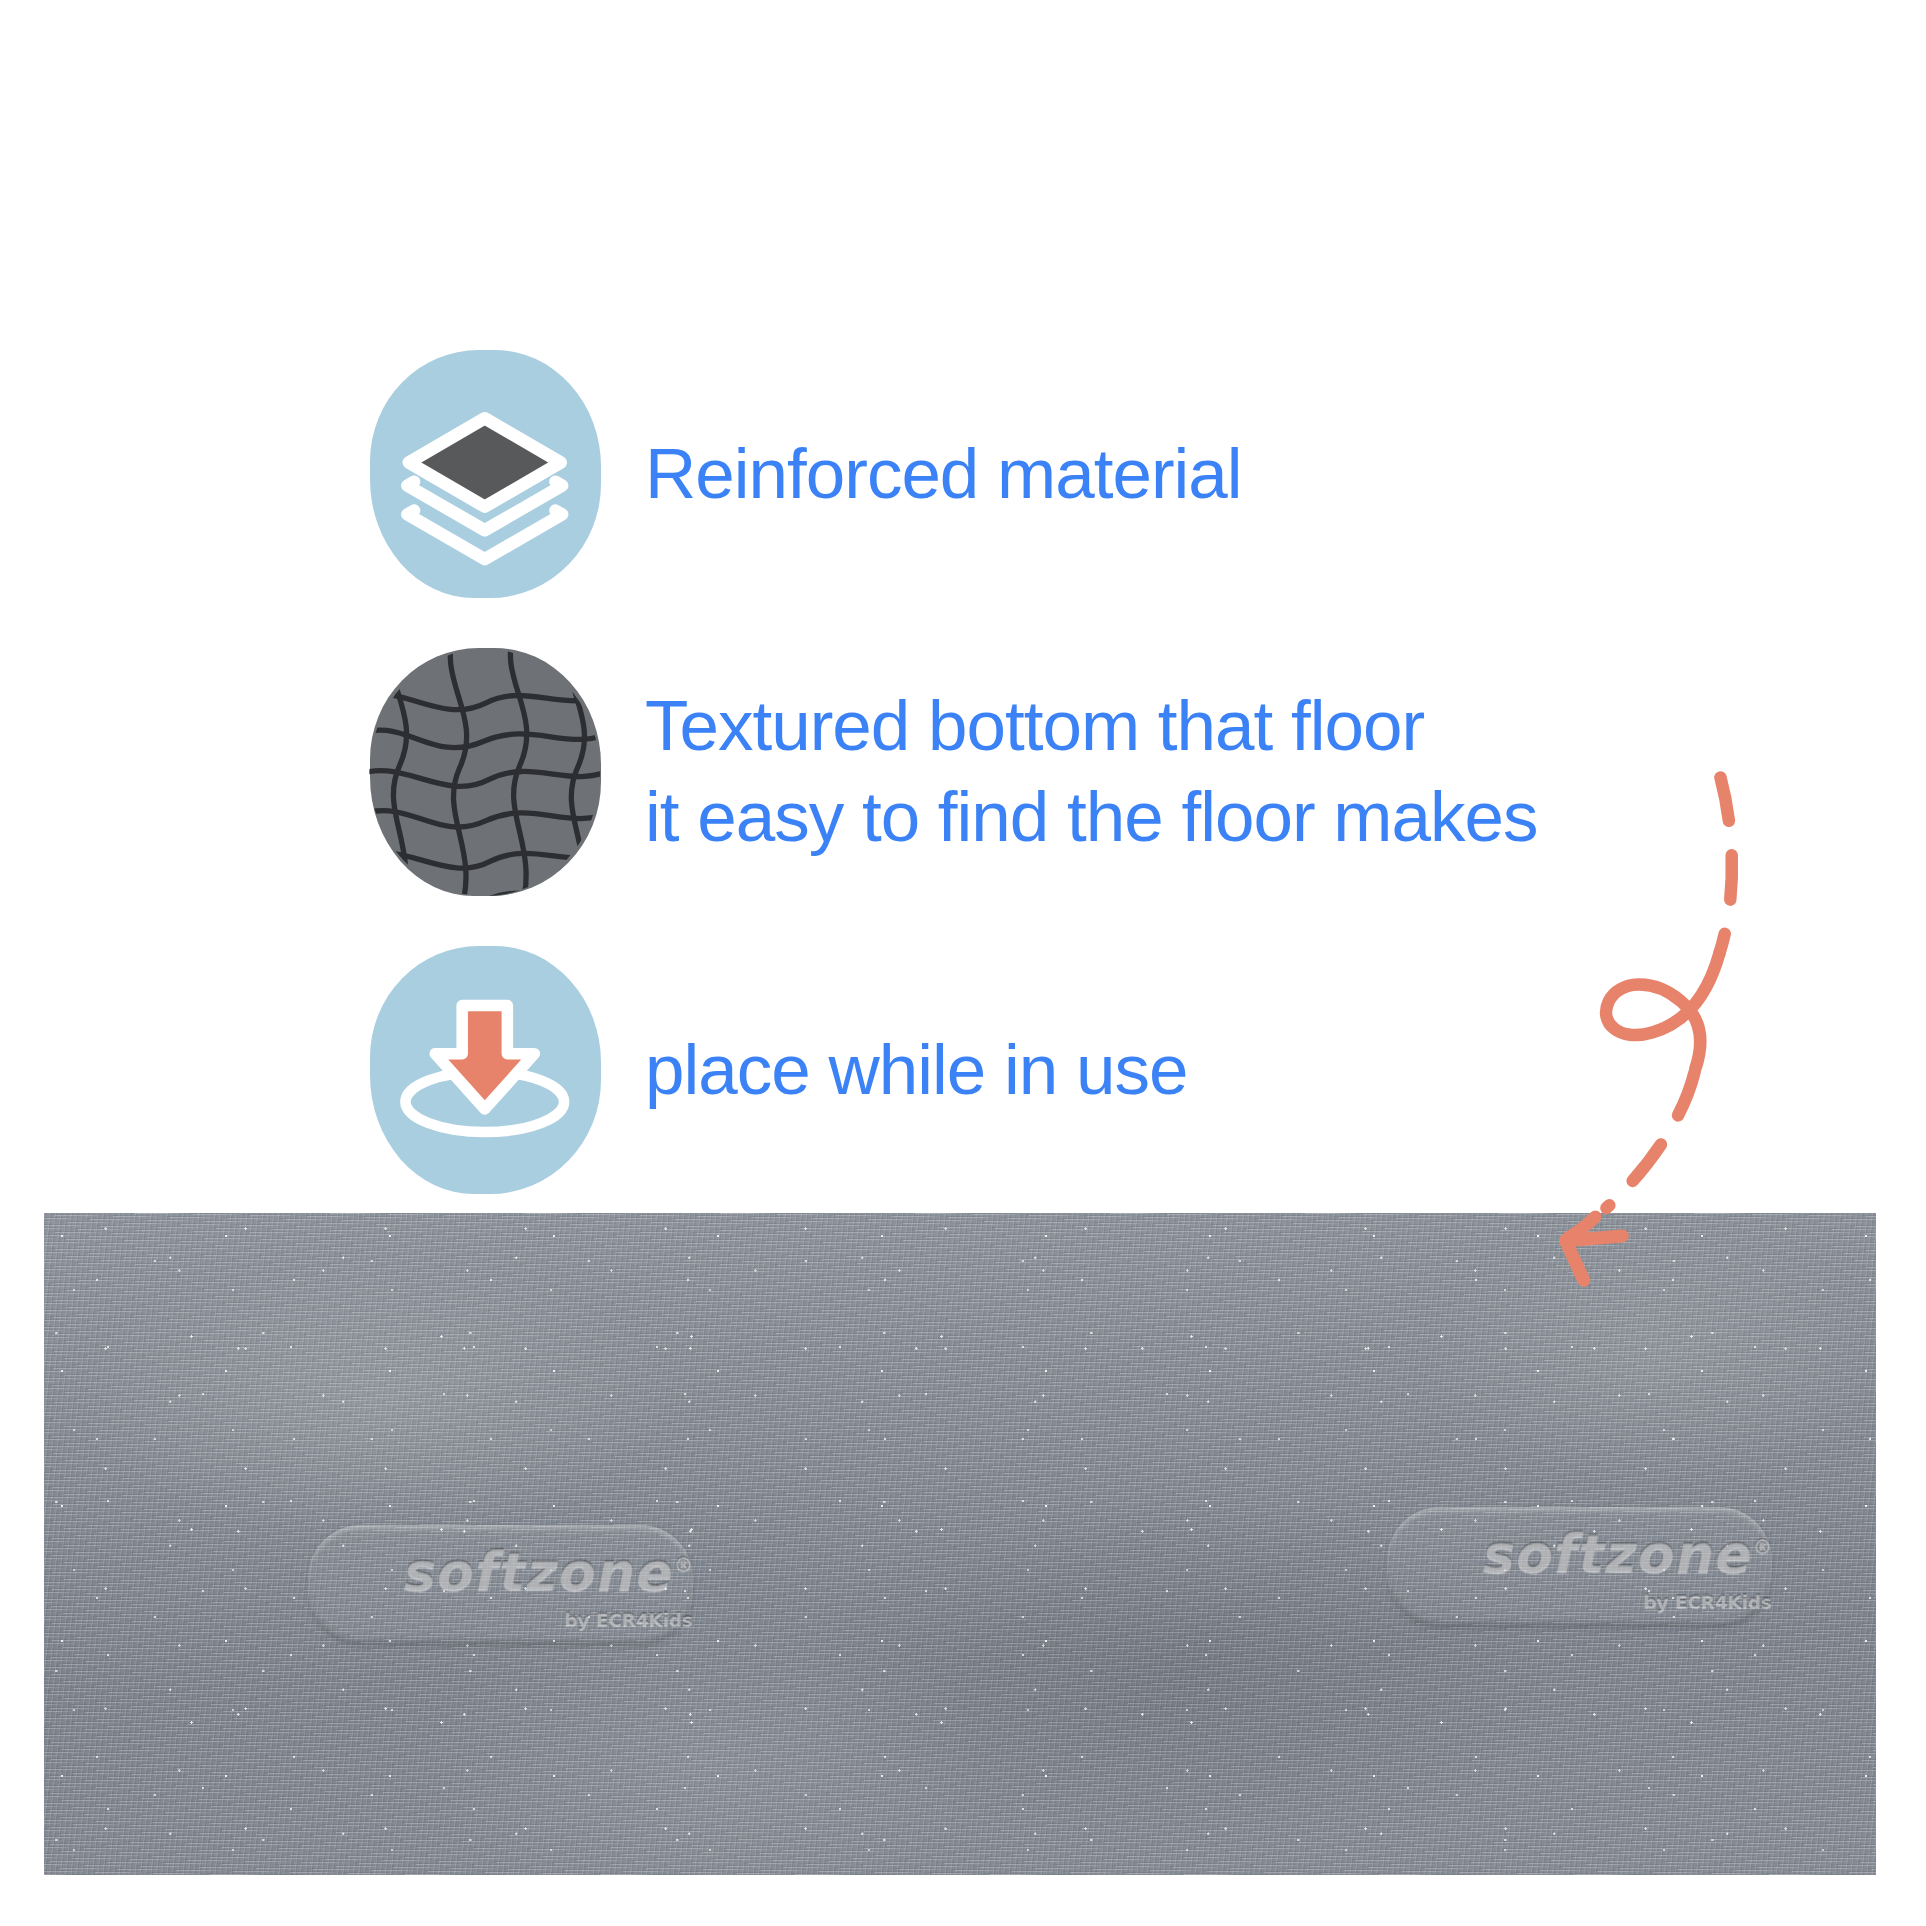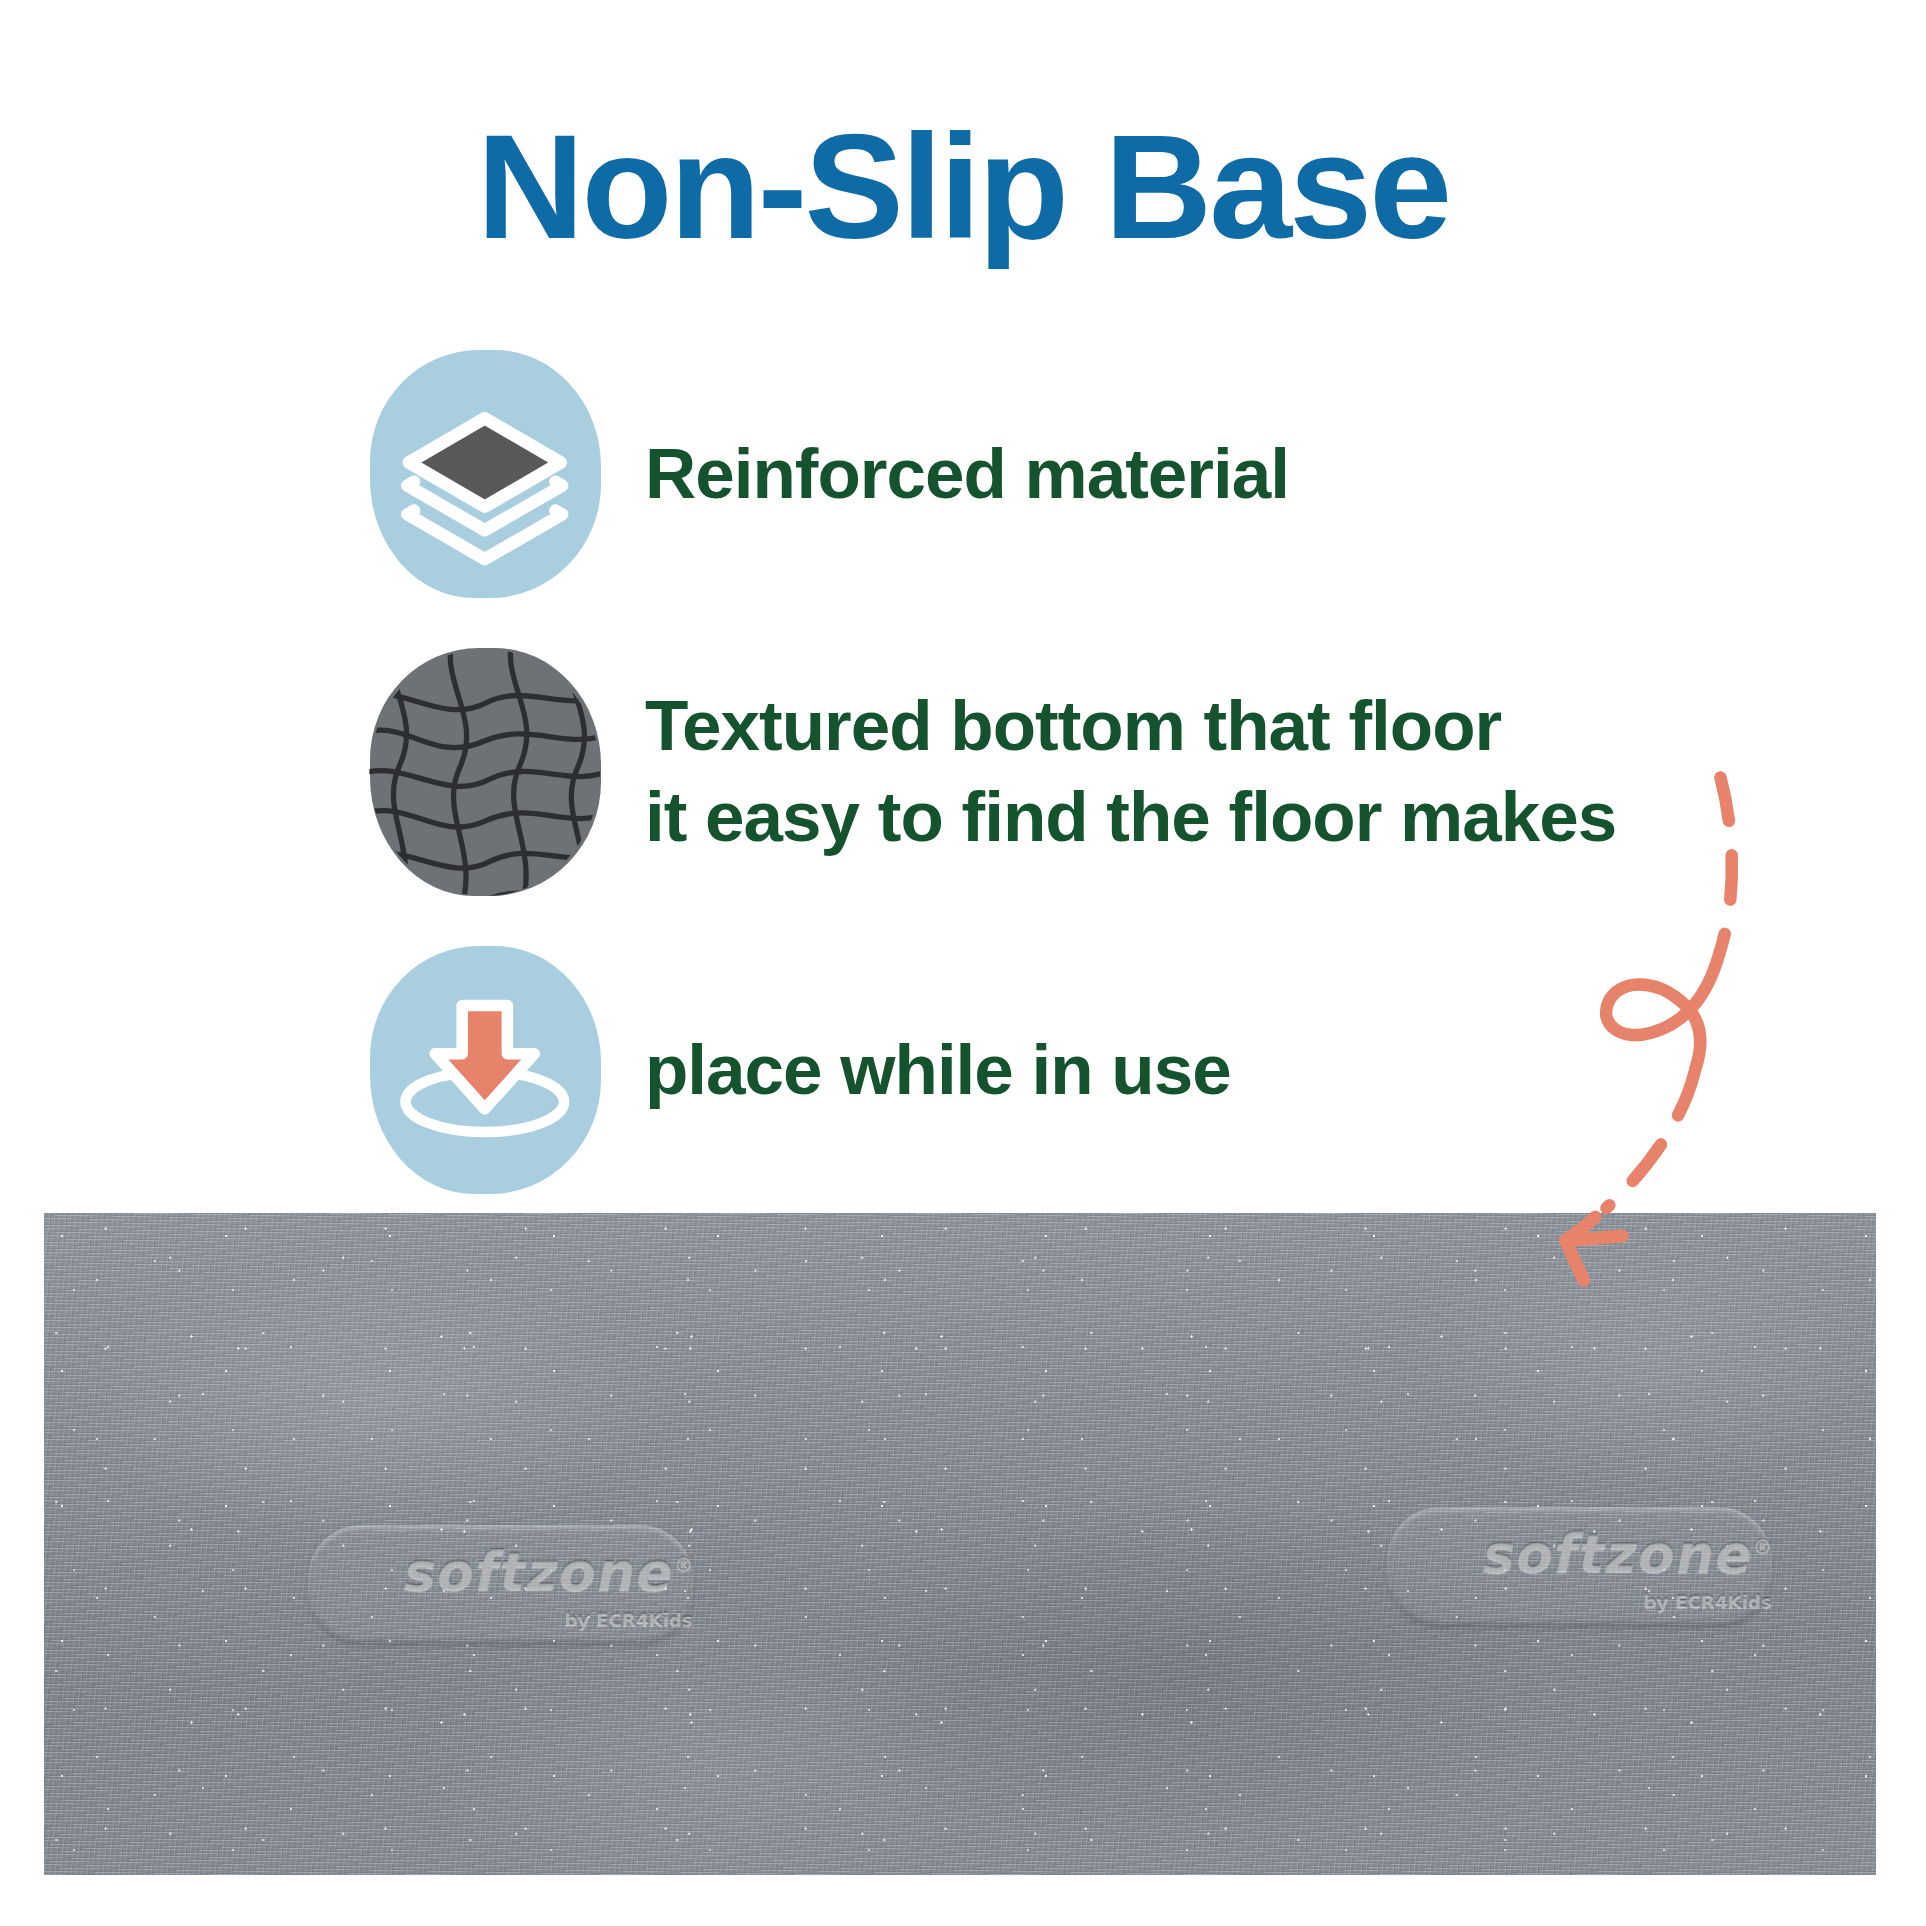--- a/index.html
+++ b/index.html
@@ -61,23 +61,23 @@
     width: 231px;
     height: 248px;
     border-radius: 47% 46% 48% 45% / 45% 47% 46% 48%;
   }
   .squircle.blue   { background: #A8CEE0; }
   .squircle.gray   { background: #6E7175; }
 
   .feature-text {
     flex: 1 1 auto;
     padding-left: 41px;
-    color: #14532d;
+    color: #3b82f6;
     font-size: 71px;
-    font-weight: 700;
+    font-weight: 400;
     line-height: 1.28;
     letter-spacing: -1px;
   }
   .feature-text .line { display: block; white-space: nowrap; }
 
   
   #mat-photo {
     position: absolute;
     left: 44px;
     top: 1213px;
@@ -182,21 +182,20 @@
     width: 299px;
     height: 587px;
     pointer-events: none;
   }
 </style>
 </head>
 <body>
 
 <div id="page">
 
-  <div id="page-title">Non-Slip Base</div>
 
   <div id="feature-list">
 
     <div class="feature-row">
       <div class="feature-icon">
         <div class="squircle blue"></div>
         <svg width="238" height="255" viewBox="0 0 495 530" style="position:relative;">
 
           <path d="M247 148 L405 240 L247 332 L89 240 Z" fill="#58595B" stroke="#FFFFFF" stroke-width="26" stroke-linejoin="round"></path>
 

